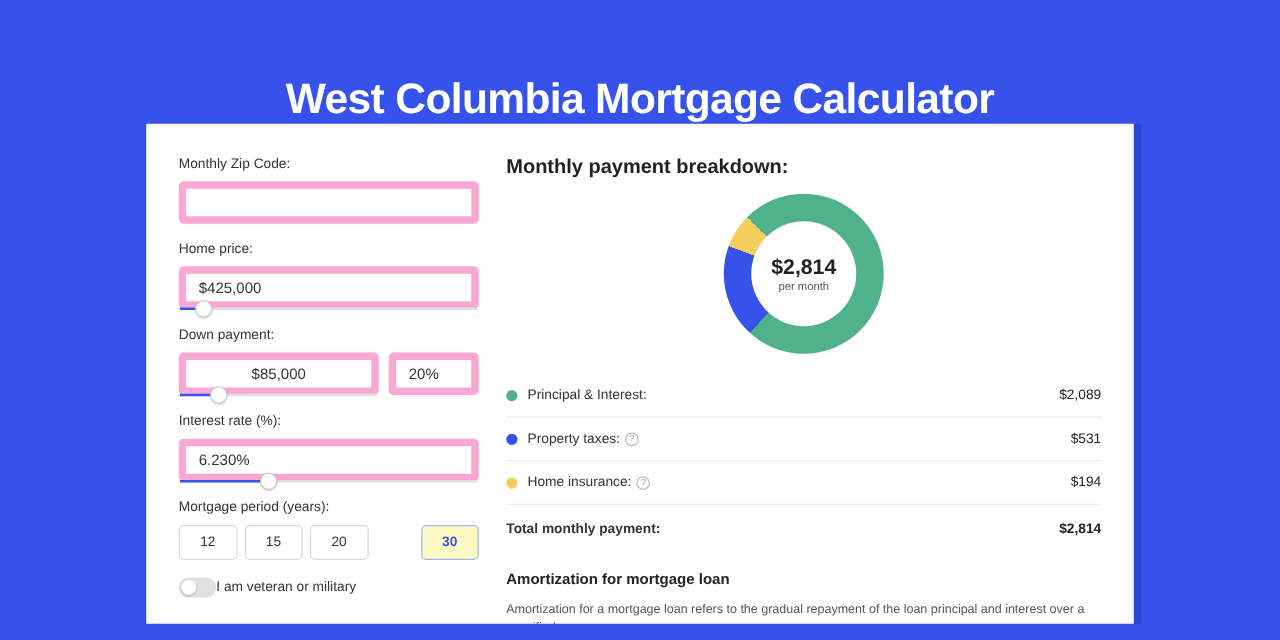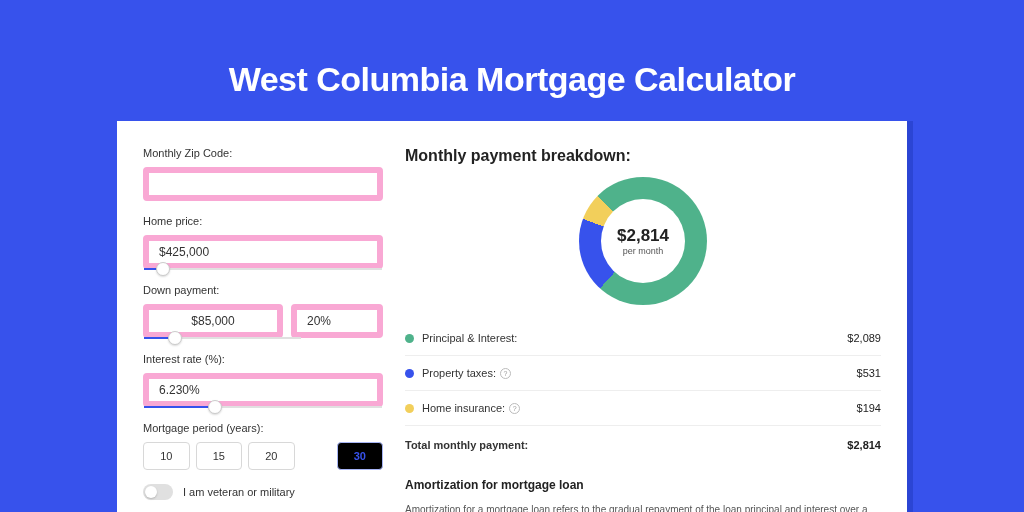--- a/index.html
+++ b/index.html
@@ -9,21 +9,20 @@
     width: 1024px;
     height: 512px;
     overflow: hidden;
   }
   .page-title {
     text-align: center;
     color: #fff;
     font-size: 34px;
     font-weight: 700;
     padding-top: 60px;
-    padding-bottom: 22px;
     letter-spacing: -0.5px;
   }
   .card {
     background: #fff;
     width: 790px;
     margin: 0 auto;
     padding: 26px 26px 0 26px;
     display: flex;
     gap: 22px;
     height: 400px;
@@ -44,21 +43,21 @@
     width: 100%;
     height: 34px;
     border: 6px solid #f9a8d4;
     border-radius: 4px;
     font-size: 12px;
     padding: 0 10px;
     color: #333;
   }
   .input-row { display: flex; gap: 8px; }
   .input-row .input:first-child { flex: 1; text-align: center; }
-  .input-row .input:last-child { width: 92px; }
+  .input-row .input:last-child { width: 72px; }
   .slider-track {
     height: 2px;
     background: #e0e0e0;
     position: relative;
     margin-top: -1px;
     margin-left: 1px;
     margin-right: 1px;
   }
   .slider-fill {
     position: absolute;
@@ -83,27 +82,27 @@
     flex: 1;
     height: 28px;
     border: 1px solid #d8d8d8;
     background: #fff;
     border-radius: 4px;
     font-size: 11px;
     color: #333;
     cursor: pointer;
   }
   .period-btn.active {
-    background: #000000;
+    background: #fef9c3;
     border-color: #a7b5f5;
     color: #3752ec;
     font-weight: 600;
     margin-left: 36px;
   }
-  .toggle-row { display: flex; align-items: center; gap: 10px; }
+  .toggle-row { display: flex; align-items: center; }
   .toggle {
     width: 30px;
     height: 16px;
     background: #e0e0e0;
     border-radius: 8px;
     position: relative;
   }
   .toggle-knob {
     width: 12px;
     height: 12px;
@@ -232,21 +231,21 @@
       <input class="input" value="6.230%" style="">
       <div class="slider-track">
         <div class="slider-fill" id="ir-fill" style="width: 30%;"></div>
         <div class="slider-handle" id="ir-handle" style="left: 30%;"></div>
       </div>
     </div>
 
     <div class="field">
       <label class="field-label">Mortgage period (years):</label>
       <div class="period-row" id="period-row">
-          <button class="period-btn">10</button>
+          <button class="period-btn">12</button>
           <button class="period-btn">15</button>
           <button class="period-btn">20</button>
           <button class="period-btn active">30</button>
         </div>
     </div>
 
     <div class="toggle-row">
       <div class="toggle">
         <div class="toggle-knob"></div>
       </div>

